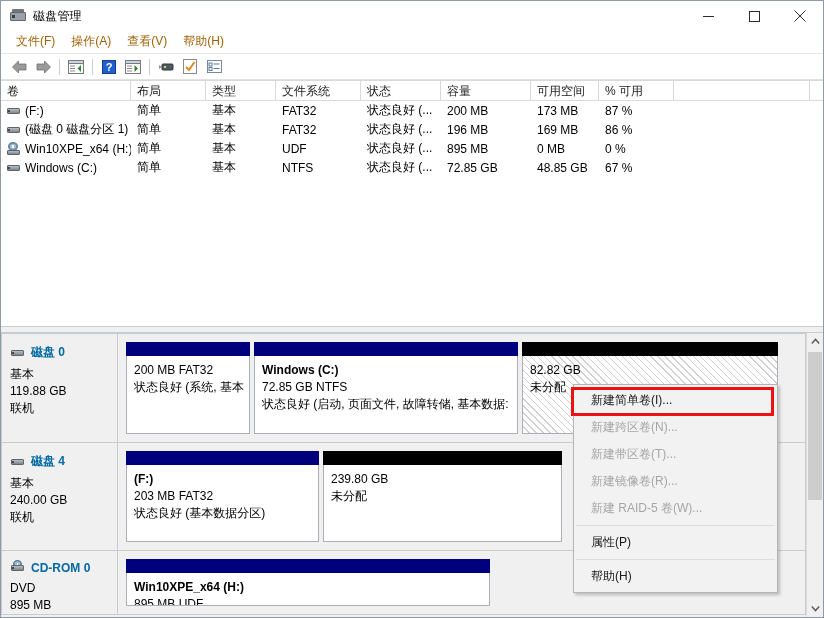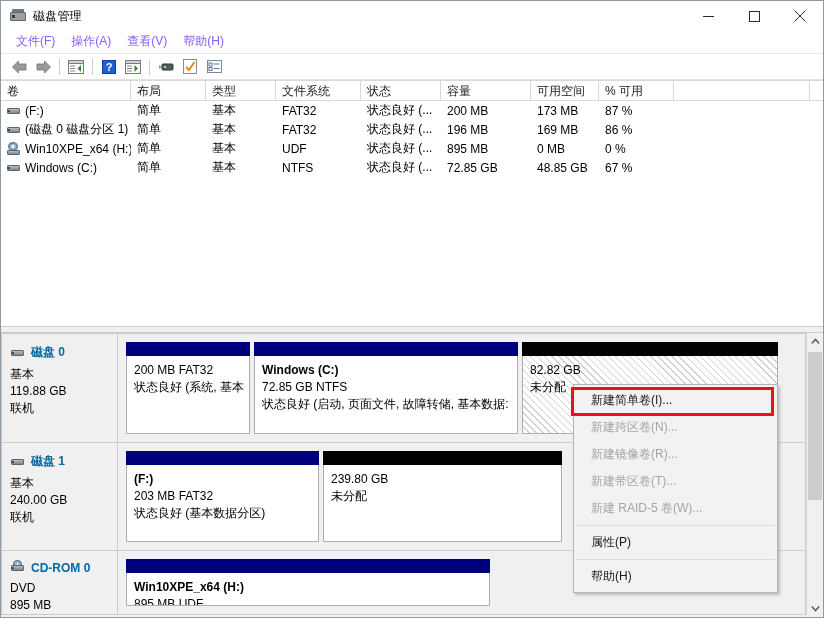--- a/index.html
+++ b/index.html
@@ -85,21 +85,21 @@
     min-height: 22px;
     display: flex;
     align-items: center;
     padding-left: 7px;
     background: #ffffff;
     border-bottom: 1px solid #e4e7ea;
   }
   .menu-item {
     padding: 2px 8px 3px 8px;
     font-size: 12px;
-    color: #8b5cf6;
+    color: #a16207;
     cursor: default;
     white-space: nowrap;
   }
 
   
   .toolbar {
     height: 25px;
     min-height: 25px;
     display: flex;
     align-items: center;
@@ -587,21 +587,21 @@
             </div>
           </div>
         </div>
         <div class="disk-block" style="height: 108px;">
           <div class="disk-info">
             <div class="disk-title">
               <span class="dicon">
                 <span class="db"></span>
                 <span class="dl"></span>
               </span>
-              <span>磁盘 1</span>
+              <span>磁盘 4</span>
             </div>
             <div class="disk-meta">基本</div>
             <div class="disk-meta">240.00 GB</div>
             <div class="disk-meta">联机</div>
           </div>
           <div class="disk-parts">
             <div class="part" style="width: 193px;">
               <div class="capbar blue"></div>
               <div class="pbody">
                 <div class="pname">(F:)</div>
@@ -656,22 +656,22 @@
         <svg width="9" height="7" viewBox="0 0 9 7">
             <path d="M0.8 1.6 L4.5 5.6 L8.2 1.6" fill="none" stroke="#5a5a5a" stroke-width="1.4"></path>
           </svg>
       </div>
     </div>
   </div>
 
   <div class="ctxmenu" id="ctxmenu">
       <div class="ctx-item" style="position: relative;">新建简单卷(I)...<div class="ctx-highlight" style="border-color: rgb(238, 17, 17);"></div></div>
       <div class="ctx-item disabled">新建跨区卷(N)...</div>
+      <div class="ctx-item disabled">新建带区卷(T)...</div>
       <div class="ctx-item disabled">新建镜像卷(R)...</div>
-      <div class="ctx-item disabled">新建带区卷(T)...</div>
       <div class="ctx-item disabled">新建 RAID-5 卷(W)...</div>
       <div class="ctx-sep"></div>
       <div class="ctx-item">属性(P)</div>
       <div class="ctx-sep"></div>
       <div class="ctx-item">帮助(H)</div>
     </div>
 
 </div>
 
 </body></html>

